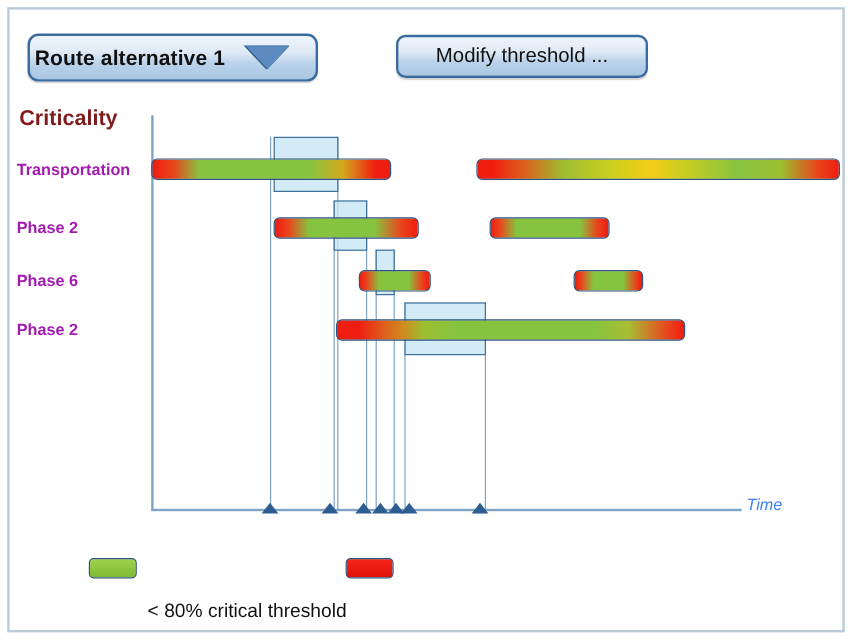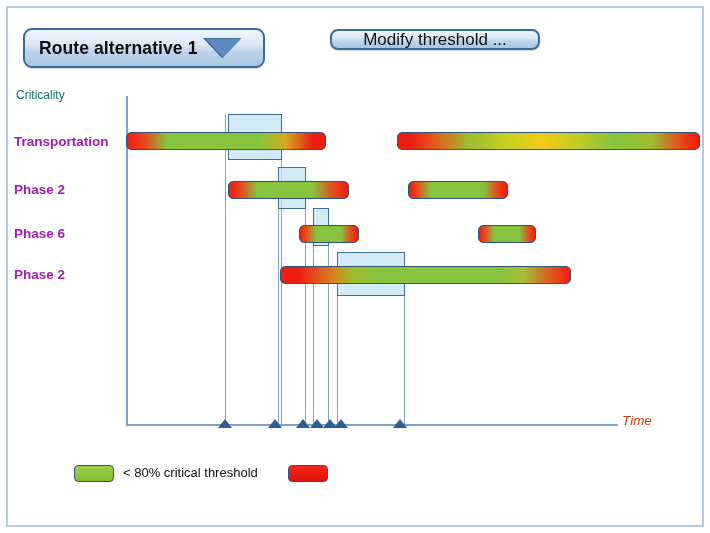--- a/index.html
+++ b/index.html
@@ -24,21 +24,21 @@
   
   .btn{
     position:absolute;
     box-sizing:border-box;
     border:2px solid #3a6b9e;
     border-radius:9px;
     background:linear-gradient(to bottom,#eef4fb 0%,#dfeaf6 38%,#bcd3ea 62%,#a8c6e3 100%);
     display:flex;align-items:center;
     box-shadow:0 1px 1px rgba(0,0,0,0.18);
   }
-  #btn-route{ left:23px; top:28px; width:242px; height:40px; padding-left:14px; }
+  #btn-route{ left:23px; top:28px; width:242px; height:40px; padding-left:4px; }
   #btn-route .btn-label{
     font-size:17.5px;font-weight:bold;color:#111;letter-spacing:.1px;
     white-space:nowrap;
   }
   #btn-route .caret{
     position:absolute;right:22px;top:50%;transform:translateY(-50%);
     width:0;height:0;line-height:0;
     border-left:18px solid transparent;
     border-right:18px solid transparent;
     border-top:19px solid #5b8bc0;
@@ -46,49 +46,49 @@
   }
   #btn-route .caret-outline{
     position:absolute;right:22px;top:50%;transform:translateY(-50%);
     width:0;height:0;
     border-left:19px solid transparent;
     border-right:19px solid transparent;
     border-top:20px solid #2f5c8a;
     z-index:0;
   }
 
-  #btn-modify{ left:330px; top:29px; width:210px; height:21px;
+  #btn-modify{ left:330px; top:29px; width:210px; height:36px;
     justify-content:center; border-width:2px; border-radius:8px;}
   #btn-modify .btn-label{
     font-size:17px;color:#111;white-space:nowrap;
   }
 
   
   #criticality{
     position:absolute;left:16px;top:88px;
-    font-size:12px;font-weight:normal;color:#0f766e;
+    font-size:18px;font-weight:bold;color:#7f1d1d;
   }
   .row-label{
     position:absolute;left:14px;
     font-size:13.5px;font-weight:bold;color:#a21caf;
     white-space:nowrap;
   }
 
   
   #y-axis{
     position:absolute;left:126px;top:96px;width:2px;height:329px;
     background:#7fa4c6;
   }
   #x-axis{
     position:absolute;left:126px;top:424px;width:492px;height:2px;
     background:#7fa4c6;
   }
   #time-label{
     position:absolute;left:622px;top:413px;
-    font-size:13.5px;font-style:italic;color:#c2410c;
+    font-size:13.5px;font-style:italic;color:#3b82f6;
   }
 
   
   .vline{
     position:absolute;width:1px;background:#7fa4c6;
   }
 
   
   .hbox{
     position:absolute;box-sizing:border-box;
@@ -112,21 +112,21 @@
     border-right:7px solid transparent;
     border-bottom:9px solid #2e5d92;
   }
 
   
   .legend-swatch{
     position:absolute;width:40px;height:17px;
     border:1.5px solid #31547c;border-radius:4px;box-sizing:border-box;
   }
   .legend-text{
-    position:absolute;font-size:13px;color:#111;white-space:nowrap;
+    position:absolute;font-size:16px;color:#111;white-space:nowrap;margin-top:36px;
   }
 </style>
 </head>
 <body>
 
 <div id="canvas">
   <div id="frame"></div>
 
   <div class="btn" id="btn-route">
     <span class="btn-label">Route alternative 1</span>

